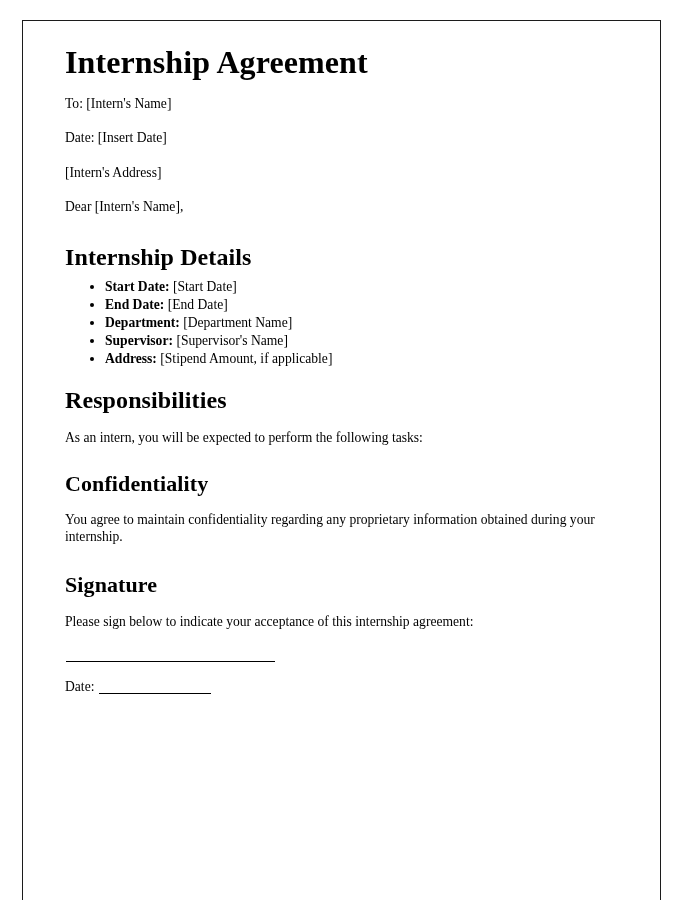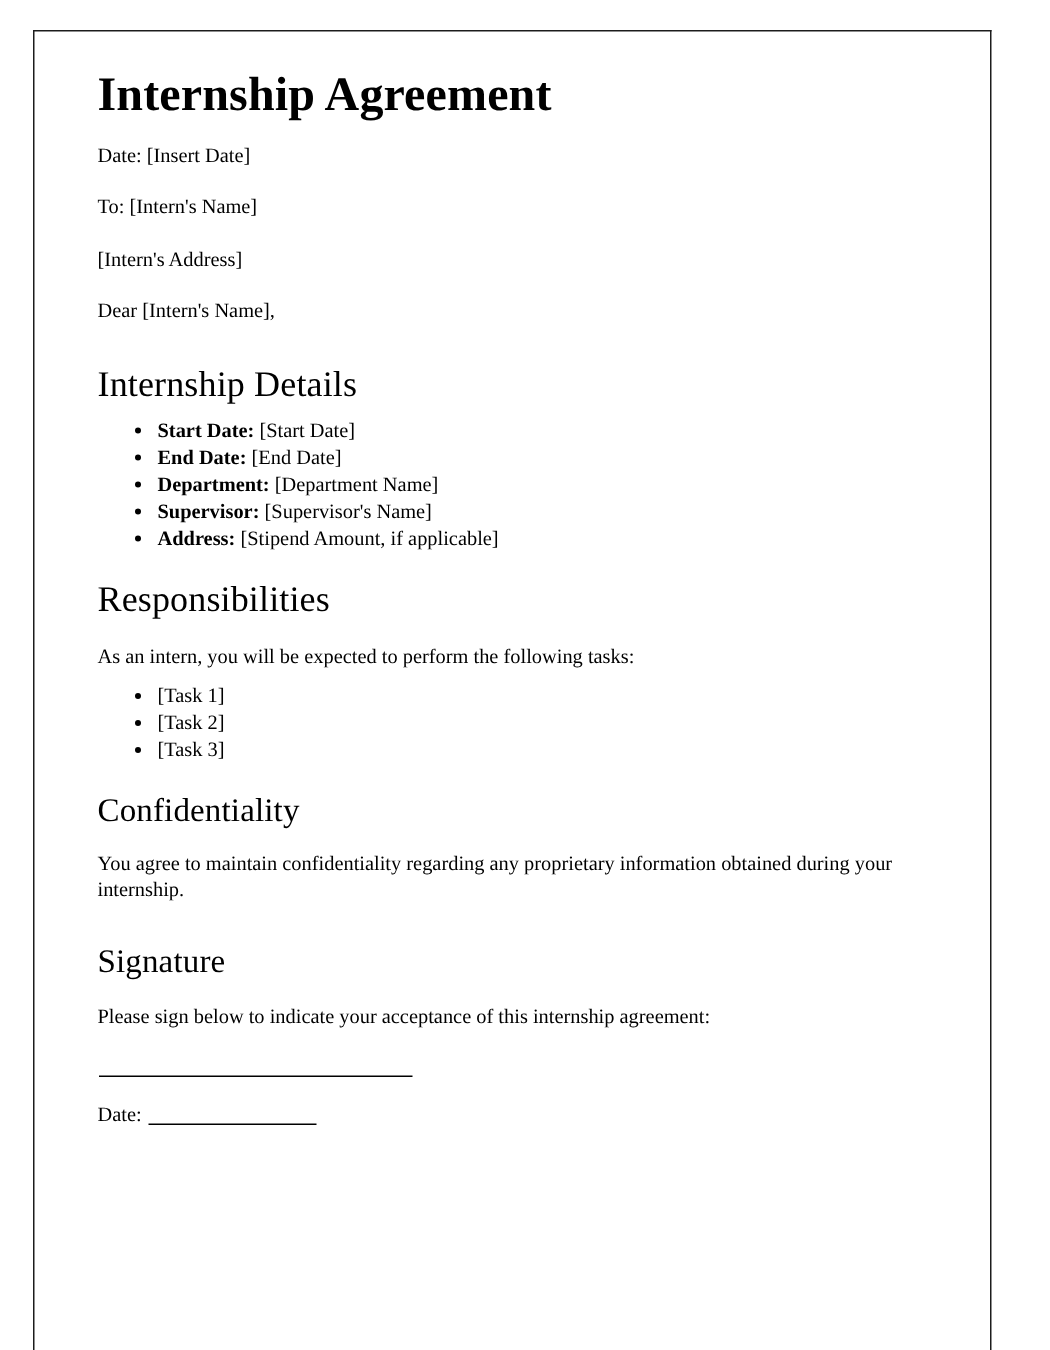--- a/index.html
+++ b/index.html
@@ -41,21 +41,21 @@
   .doc-title {
     font-size: 32px;
     font-weight: bold;
     line-height: 1.12;
     margin: 0 0 6px 0;
     letter-spacing: 0.1px;
   }
 
   h2.section-heading {
     font-size: 24px;
-    font-weight: normal;
+    font-weight: bold;
     line-height: 1.2;
     margin: 18px 0 6px 0;
     letter-spacing: 0.1px;
   }
   h2.section-heading.small {
     font-size: 22px;
   }
 
   p.para {
     font-size: 13.6px;
@@ -114,23 +114,23 @@
   }
 </style>
 </head>
 <body>
 
 <div class="page-frame">
   <div class="page-body">
 
     <h1 class="doc-title">Internship Agreement</h1>
 
+    <p class="para">To: [Intern's Name]</p>
+
     <p class="para">Date: [Insert Date]</p>
-
-    <p class="para">To: [Intern's Name]</p>
 
     <p class="para">[Intern's Address]</p>
 
     <p class="para">Dear [Intern's Name],</p>
 
 
     <h2 class="section-heading">Internship Details</h2>
 
     <ul class="doc-list">
       <li>
@@ -152,25 +152,20 @@
       <li>
         <span class="field-label">Address:</span>
         <span>[Stipend Amount, if applicable]</span>
       </li>
     </ul>
 
     <h2 class="section-heading">Responsibilities</h2>
 
     <p class="para lead">As an intern, you will be expected to perform the following tasks:</p>
 
-    <ul class="doc-list">
-      <li>[Task 1]</li>
-      <li>[Task 2]</li>
-      <li>[Task 3]</li>
-    </ul>
 
     <h2 class="section-heading small">Confidentiality</h2>
 
     <p class="para">You agree to maintain confidentiality regarding any proprietary information obtained during your internship.</p>
 
     <h2 class="section-heading small">Signature</h2>
 
     <p class="para">Please sign below to indicate your acceptance of this internship agreement:</p>
 
     <div class="rule-sign"></div>

